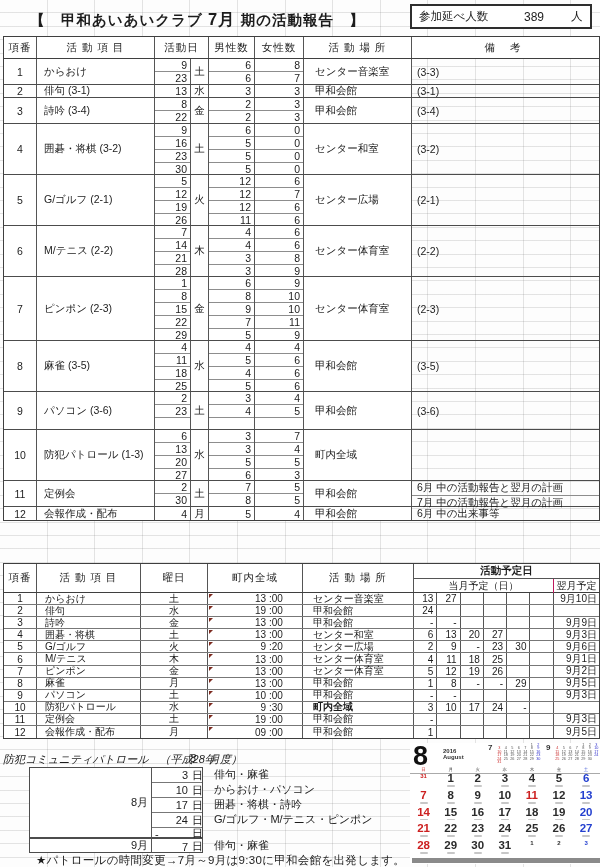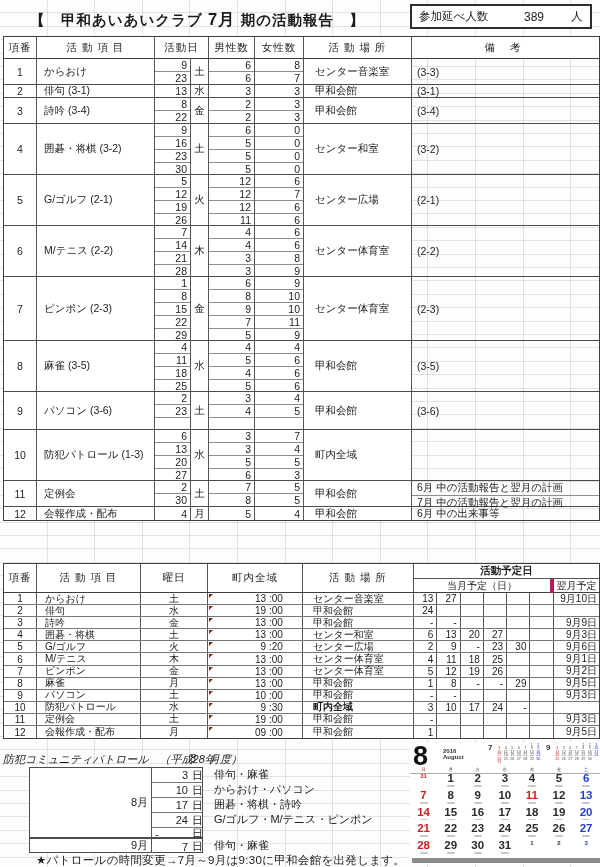--- a/index.html
+++ b/index.html
@@ -50,21 +50,21 @@
   .jsub.txt{justify-content:flex-start;padding-left:5px;}
 
   
   #august-table{left:3px;top:563px;width:595px;border:1px solid #3f3f3f;font-size:10px;}
   .ahead{display:flex;height:28px;border-bottom:1px solid #3f3f3f;background:#fff;}
   .ahead>.ah{display:flex;align-items:center;justify-content:center;border-right:1px solid #555;box-sizing:border-box;letter-spacing:1px;font-size:10.5px;}
   .ah-no{width:33px;} .ah-act{width:104px;} .ah-dow{width:67px;} .ah-time{width:95px;} .ah-place{width:111px;letter-spacing:3px;}
   .ah-sched{flex:1;display:flex;flex-direction:column;}
   .ah-top{flex:1;display:flex;align-items:center;justify-content:center;border-bottom:1px solid #555;font-weight:bold;font-size:10.5px;box-sizing:border-box;}
   .ah-bot{flex:1;display:flex;}
-  .ah-cur{width:140px;display:flex;align-items:center;justify-content:center;border-right:4px solid #be185d;box-sizing:border-box;}
+  .ah-cur{width:140px;display:flex;align-items:center;justify-content:center;border-right:1px solid #be185d;box-sizing:border-box;}
   .ah-next{flex:1;display:flex;align-items:center;justify-content:center;}
   .arow{display:flex;height:12.1px;border-bottom:1px solid #777;box-sizing:border-box;background:#fff;}
   .arow:last-child{border-bottom:none;}
   .ac{box-sizing:border-box;border-right:1px solid #555;display:flex;align-items:center;background:#fff;}
   .a-no{width:33px;justify-content:center;}
   .a-act{width:104px;padding-left:8px;}
   .a-dow{width:67px;justify-content:center;}
   .a-time{width:95px;position:relative;}
   .a-time .h{width:58px;text-align:right;}
   .a-time .m{padding-left:3px;}

